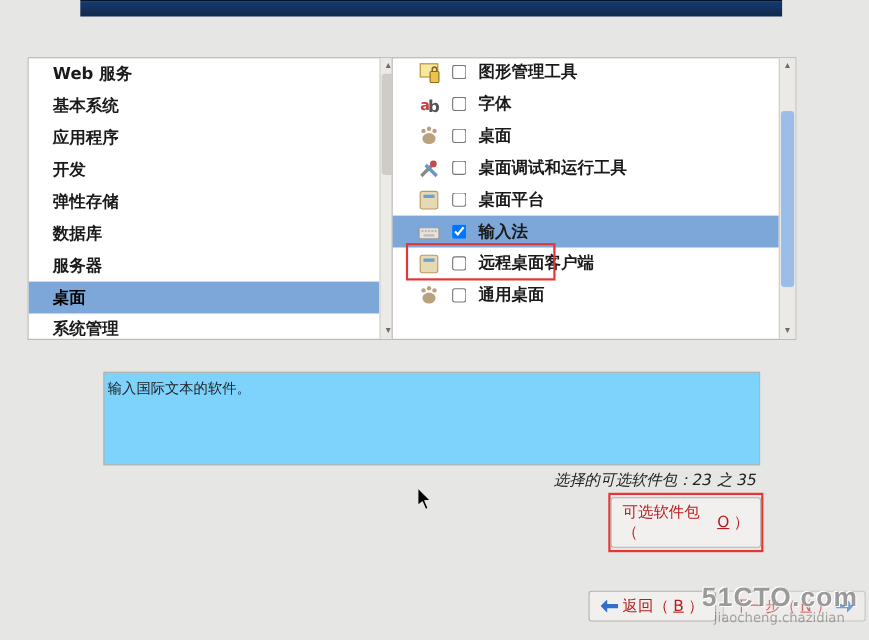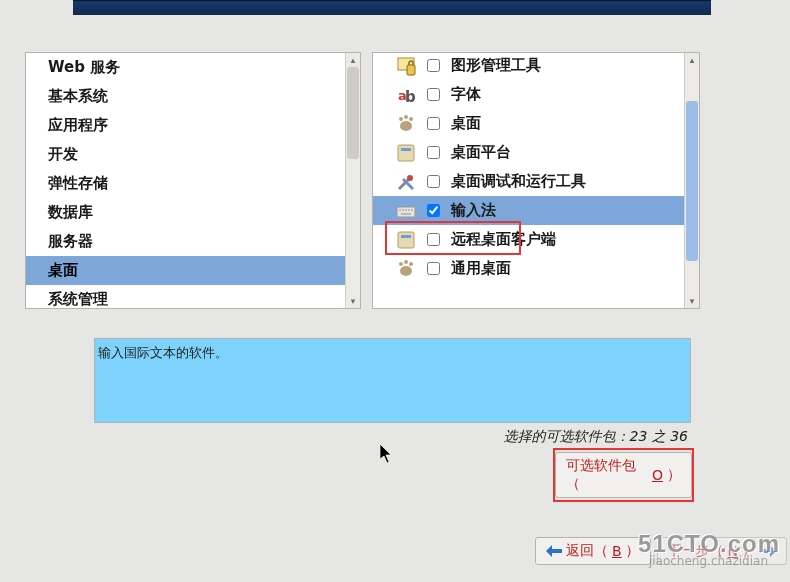--- a/index.html
+++ b/index.html
@@ -28,23 +28,23 @@
     border: 1px solid #b6b3ac;
   }
   .left-panel {
     left: 25px;
     top: 52px;
     width: 336px;
     height: 257px;
     box-sizing: border-box;
   }
   .right-panel {
-    left: 372px;
+    left: 356px;
     top: 52px;
-    width: 328px;
+    width: 368px;
     height: 257px;
     box-sizing: border-box;
   }
   .scroll-track {
     position: absolute;
     right: 0;
     top: 0;
     bottom: 0;
     width: 14px;
     background: #eceae6;
@@ -273,37 +273,37 @@
             <circle cx="11" cy="4" r="2" fill="#b9a27d"></circle>
             <circle cx="16" cy="6" r="2" fill="#b9a27d"></circle>
           </svg>
         </div>
         <input type="checkbox" class="pkg-check" style="">
         <span class="pkg-label">桌面</span>
       </div>
       <div class="pkg-row">
         <div class="pkg-icon">
           <svg viewBox="0 0 22 22" width="22" height="22">
-            <rect x="3" y="3" width="16" height="16" rx="2" fill="#e6d9b4" stroke="#b89b5d"></rect>
-            <rect x="6" y="6" width="10" height="3" fill="#6aa0d8"></rect>
-          </svg>
-        </div>
-        <input type="checkbox" class="pkg-check" style="">
-        <span class="pkg-label">桌面平台</span>
-      </div>
-      <div class="pkg-row">
-        <div class="pkg-icon">
-          <svg viewBox="0 0 22 22" width="22" height="22">
             <line x1="4" y1="18" x2="14" y2="8" stroke="#888" stroke-width="3"></line>
             <circle cx="15" cy="7" r="3" fill="#c64a4a"></circle>
             <line x1="18" y1="18" x2="8" y2="8" stroke="#6a93c6" stroke-width="3"></line>
           </svg>
         </div>
         <input type="checkbox" class="pkg-check" style="">
         <span class="pkg-label">桌面调试和运行工具</span>
+      </div>
+      <div class="pkg-row">
+        <div class="pkg-icon">
+          <svg viewBox="0 0 22 22" width="22" height="22">
+            <rect x="3" y="3" width="16" height="16" rx="2" fill="#e6d9b4" stroke="#b89b5d"></rect>
+            <rect x="6" y="6" width="10" height="3" fill="#6aa0d8"></rect>
+          </svg>
+        </div>
+        <input type="checkbox" class="pkg-check" style="">
+        <span class="pkg-label">桌面平台</span>
       </div>
       <div class="pkg-row selected">
         <div class="pkg-icon">
           <svg viewBox="0 0 22 22" width="22" height="22">
             <rect x="2" y="7" width="18" height="10" rx="1" fill="#e8e4dd" stroke="#999"></rect>
             <rect x="4" y="9" width="2" height="2" fill="#bbb"></rect>
             <rect x="7" y="9" width="2" height="2" fill="#bbb"></rect>
             <rect x="10" y="9" width="2" height="2" fill="#bbb"></rect>
             <rect x="13" y="9" width="2" height="2" fill="#bbb"></rect>
             <rect x="16" y="9" width="2" height="2" fill="#bbb"></rect>
@@ -343,21 +343,21 @@
   </div>
 
   <div class="highlight-box" style="left:12px; top:168px; width:132px; height:30px;"></div>
 </div>
 
 <div class="desc-box">
   <span>输入国际文本的软件。</span>
 </div>
 
 <div class="count-text">
-  <span>选择</span><span>的可</span><span>选软件包：23 之 36</span>
+  <span>选择</span><span>的可</span><span>选软件包：23 之 35</span>
 </div>
 
 <div class="optional-btn-box">
   <div class="btn">
     <span>可选软件包（</span>
       <span class="ul">O</span>
       <span>）</span>
   </div>
 </div>
 

